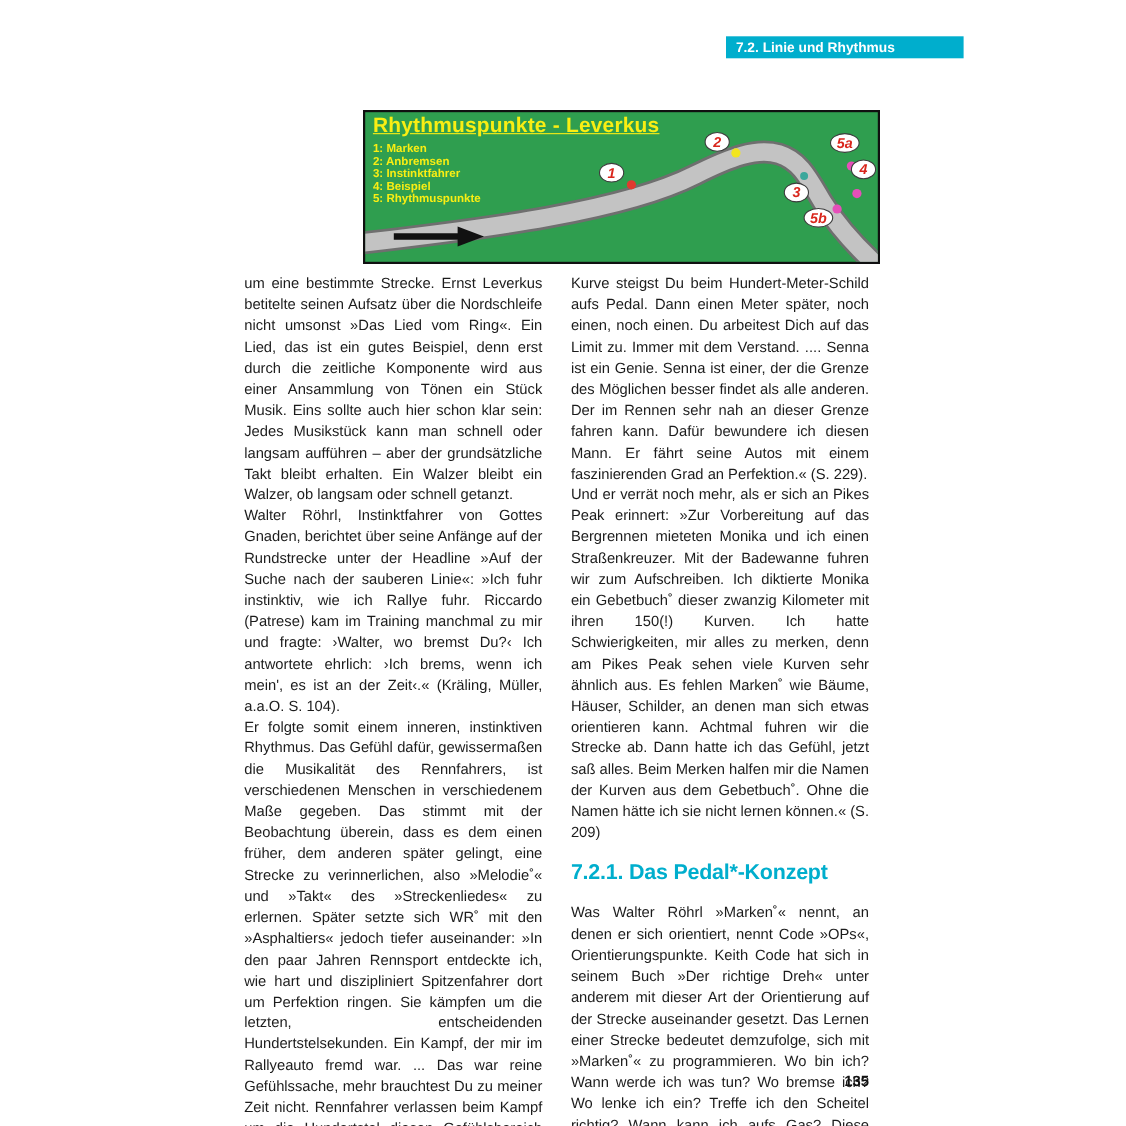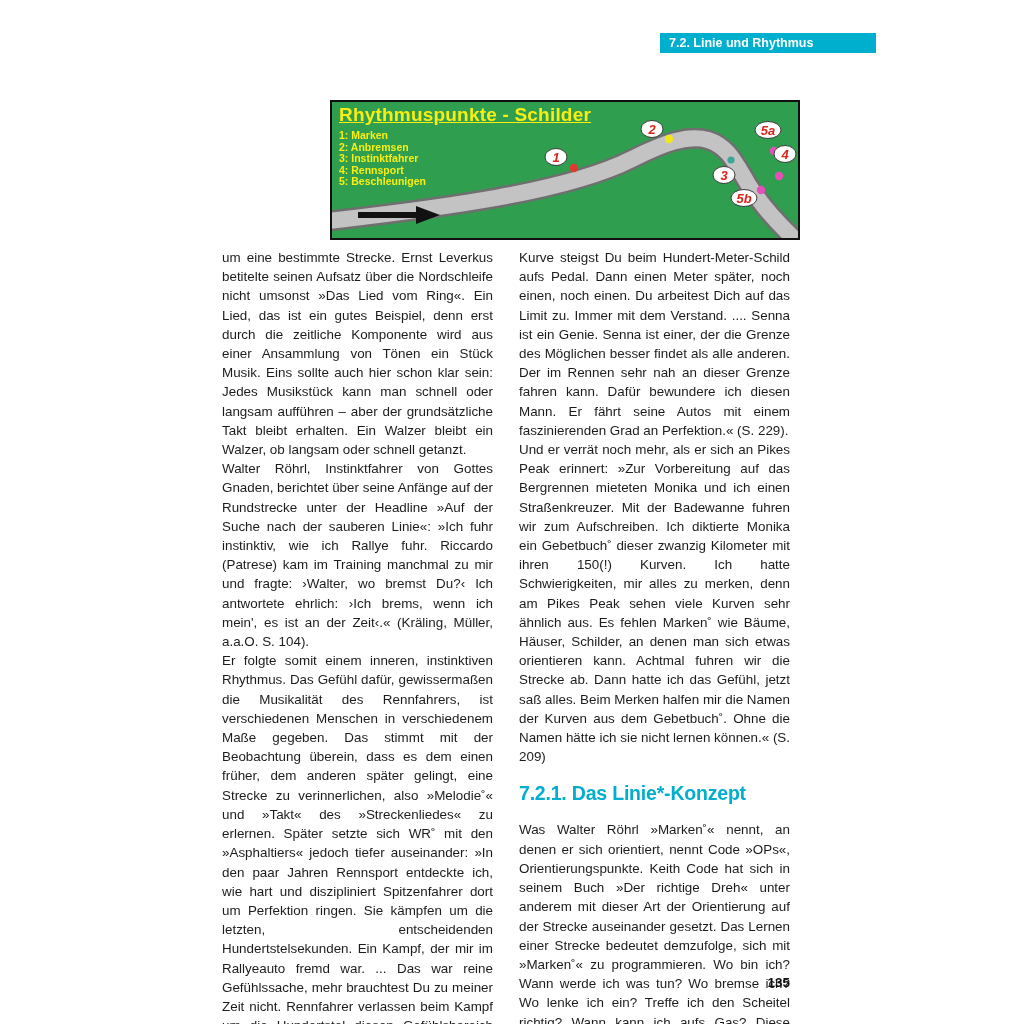--- a/index.html
+++ b/index.html
@@ -133,38 +133,38 @@
       <g>
         <ellipse cx="436" cy="28" rx="13" ry="8.5" fill="#ffffff" stroke="#3c3c3c" stroke-width="1"></ellipse>
         <text class="marker-text" x="436" y="32.5" text-anchor="middle" fill="#d9261c">5a</text>
       </g>
       <g>
         <ellipse cx="412" cy="96" rx="13" ry="8.5" fill="#ffffff" stroke="#3c3c3c" stroke-width="1"></ellipse>
         <text class="marker-text" x="412" y="100.5" text-anchor="middle" fill="#d9261c">5b</text>
       </g>
     </svg>
 
-    <div class="diagram-title">Rhythmuspunkte - Schilder</div>
+    <div class="diagram-title">Rhythmuspunkte - Leverkus</div>
     <div class="diagram-legend">
       <div>1: Marken</div>
       <div>2: Anbremsen</div>
       <div>3: Instinktfahrer</div>
-      <div>4: Rennsport</div>
-      <div>5: Beschleunigen</div>
+      <div>4: Beispiel</div>
+      <div>5: Rhythmuspunkte</div>
     </div>
   </div>
 
   <div class="col col-left">
     <p>um eine bestimmte Strecke. Ernst Leverkus betitelte seinen Aufsatz über die Nordschleife nicht umsonst »Das Lied vom Ring«. Ein Lied, das ist ein gutes Beispiel, denn erst durch die zeitliche Komponente wird aus einer Ansammlung von Tönen ein Stück Musik. Eins sollte auch hier schon klar sein: Jedes Musikstück kann man schnell oder langsam aufführen – aber der grundsätzliche Takt bleibt erhalten. Ein Walzer bleibt ein Walzer, ob langsam oder schnell getanzt.</p>
     <p>Walter Röhrl, Instinktfahrer von Gottes Gnaden, berichtet über seine Anfänge auf der Rundstrecke unter der Headline »Auf der Suche nach der sauberen Linie«: »Ich fuhr instinktiv, wie ich Rallye fuhr. Riccardo (Patrese) kam im Training manchmal zu mir und fragte: ›Walter, wo bremst Du?‹ Ich antwortete ehrlich: ›Ich brems, wenn ich mein', es ist an der Zeit‹.« (Kräling, Müller, a.a.O. S. 104).</p>
     <p>Er folgte somit einem inneren, instinktiven Rhythmus. Das Gefühl dafür, gewissermaßen die Musikalität des Rennfahrers, ist verschiedenen Menschen in verschiedenem Maße gegeben. Das stimmt mit der Beobachtung überein, dass es dem einen früher, dem anderen später gelingt, eine Strecke zu verinnerlichen, also »Melodie˚« und »Takt« des »Streckenliedes« zu erlernen. Später setzte sich WR˚ mit den »Asphaltiers« jedoch tiefer auseinander: »In den paar Jahren Rennsport entdeckte ich, wie hart und diszipliniert Spitzenfahrer dort um Perfektion ringen. Sie kämpfen um die letzten, entscheidenden Hundertstelsekunden. Ein Kampf, der mir im Rallyeauto fremd war. ... Das war reine Gefühlssache, mehr brauchtest Du zu meiner Zeit nicht. Rennfahrer verlassen beim Kampf um die Hundertstel diesen Gefühlsbereich früher oder später. Je besser sie sind, desto später. Dann beginnen sie, mit computerhafter Arbeit die Sekundenbruchteile zu finden: Beim ersten Anbremsen der</p>
   </div>
 
   <div class="col col-right">
     <p>Kurve steigst Du beim Hundert-Meter-Schild aufs Pedal. Dann einen Meter später, noch einen, noch einen. Du arbeitest Dich auf das Limit zu. Immer mit dem Verstand. .... Senna ist ein Genie. Senna ist einer, der die Grenze des Möglichen besser findet als alle anderen. Der im Rennen sehr nah an dieser Grenze fahren kann. Dafür bewundere ich diesen Mann. Er fährt seine Autos mit einem faszinierenden Grad an Perfektion.« (S. 229).</p>
     <p>Und er verrät noch mehr, als er sich an Pikes Peak erinnert: »Zur Vorbereitung auf das Bergrennen mieteten Monika und ich einen Straßenkreuzer. Mit der Badewanne fuhren wir zum Aufschreiben. Ich diktierte Monika ein Gebetbuch˚ dieser zwanzig Kilometer mit ihren 150(!) Kurven. Ich hatte Schwierigkeiten, mir alles zu merken, denn am Pikes Peak sehen viele Kurven sehr ähnlich aus. Es fehlen Marken˚ wie Bäume, Häuser, Schilder, an denen man sich etwas orientieren kann. Achtmal fuhren wir die Strecke ab. Dann hatte ich das Gefühl, jetzt saß alles. Beim Merken halfen mir die Namen der Kurven aus dem Gebetbuch˚. Ohne die Namen hätte ich sie nicht lernen können.« (S. 209)</p>
-    <h2 class="subheading">7.2.1. Das Linie*-Konzept</h2>
+    <h2 class="subheading">7.2.1. Das Pedal*-Konzept</h2>
     <p>Was Walter Röhrl »Marken˚« nennt, an denen er sich orientiert, nennt Code »OPs«, Orientierungspunkte. Keith Code hat sich in seinem Buch »Der richtige Dreh« unter anderem mit dieser Art der Orientierung auf der Strecke auseinander gesetzt. Das Lernen einer Strecke bedeutet demzufolge, sich mit »Marken˚« zu programmieren. Wo bin ich? Wann werde ich was tun? Wo bremse ich? Wo lenke ich ein? Treffe ich den Scheitel richtig? Wann kann ich aufs Gas? Diese Marken˚ sind ein wichtiges Element für die Bezeichnung von Linie und</p>
   </div>
 
   <div class="page-number">135</div>
 
 </div>
 
 </body></html>

